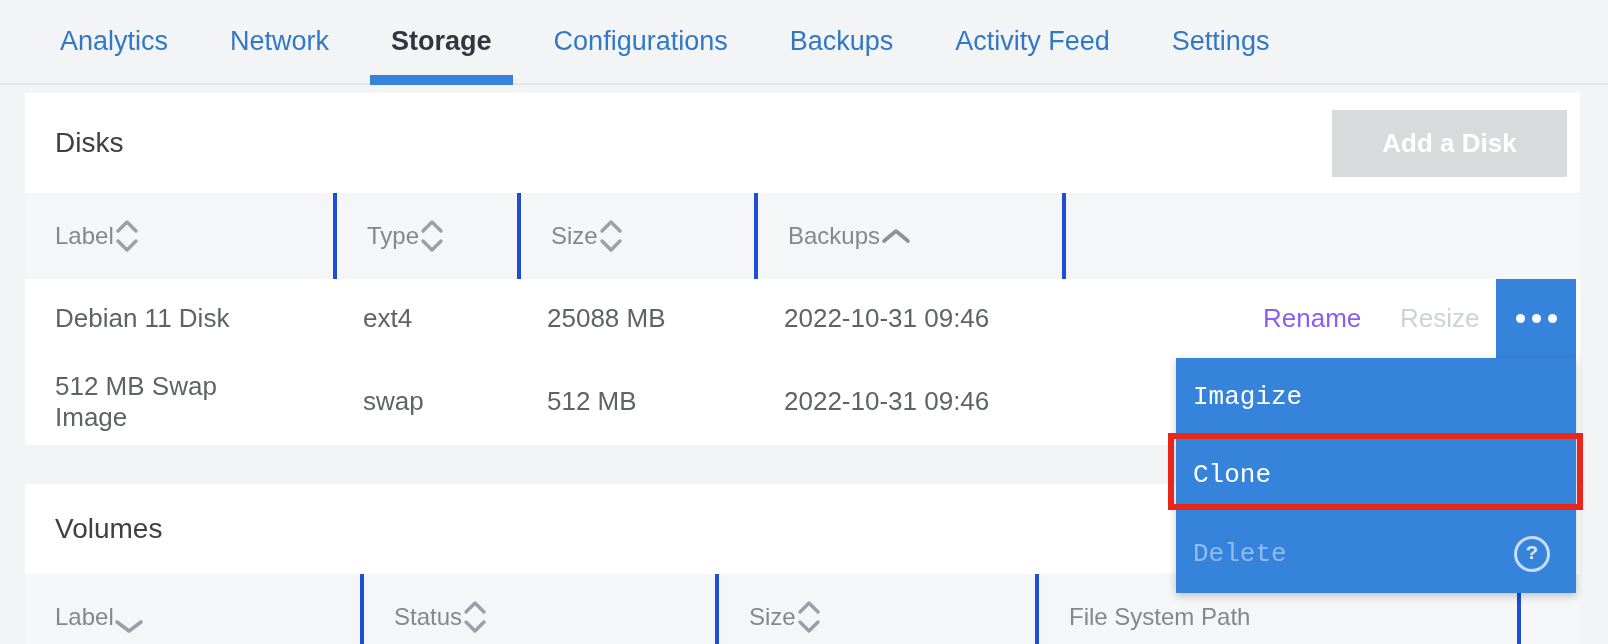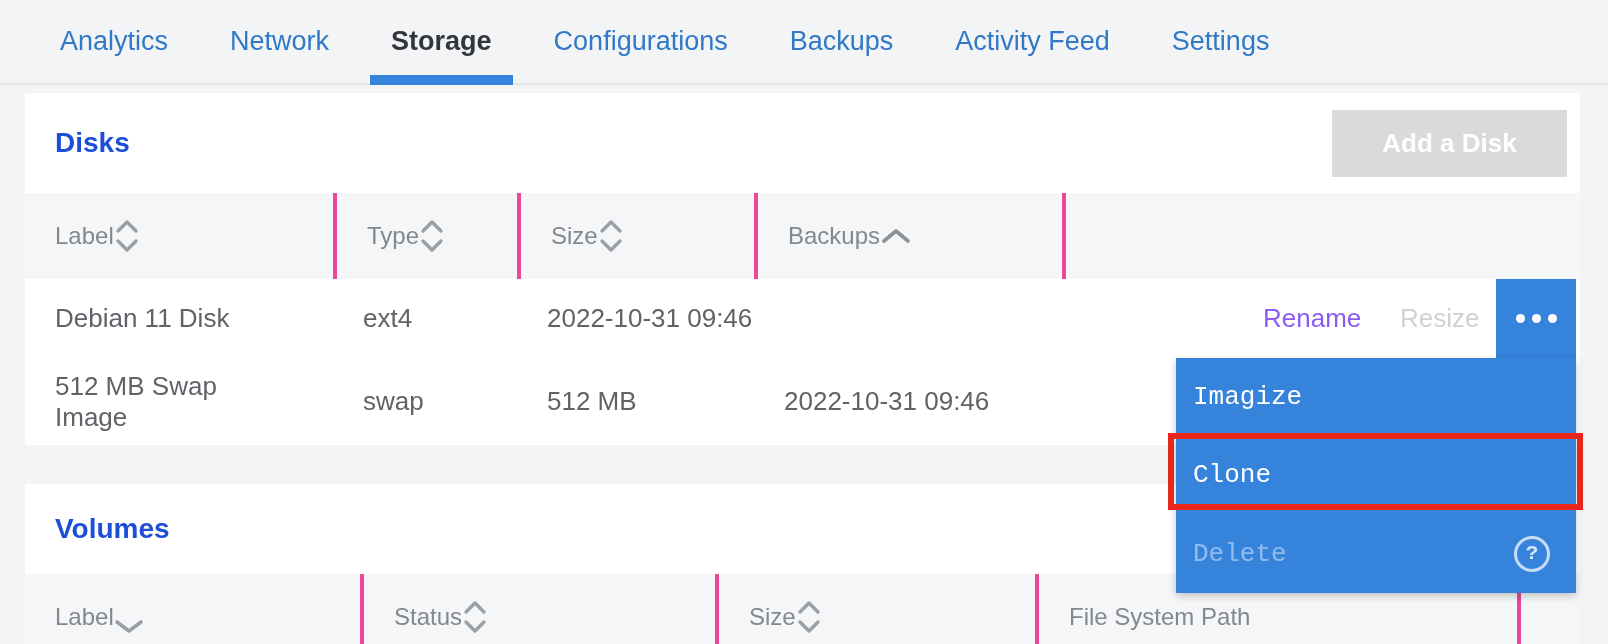--- a/index.html
+++ b/index.html
@@ -18,34 +18,34 @@
        bottom:-2px;height:10px;background:#3683dc;}
 
   
   .panel{position:absolute;left:25px;width:1555px;background:#fff;overflow:hidden;}
   .panel-disks{top:93px;height:352px;}
   .panel-volumes{top:484px;height:160px;}
 
   .title-row{position:absolute;left:0;top:0;width:100%;height:100px;
              display:flex;align-items:center;padding-left:30px;box-sizing:border-box;}
   .panel-volumes .title-row{height:90px;}
-  .section-title{font-size:28px;font-weight:700;color:#1d4ed8;}
+  .section-title{font-size:28px;font-weight:400;color:#404040;}
 
   .add-disk-btn{position:absolute;top:17px;right:13px;width:235px;height:67px;
         background:#d9dadb;color:#fff;font-size:26px;font-weight:700;
         display:flex;align-items:center;justify-content:center;border:none;
         font-family:inherit;}
 
   
   .thead{position:absolute;left:0;width:100%;display:grid;background:#f5f6f7;box-sizing:border-box;}
   .thead-disks{top:100px;height:86px;grid-template-columns:308px 184px 237px 308px 1fr;}
   .thead-volumes{top:90px;height:86px;grid-template-columns:335px 355px 320px 482px 1fr;}
   .th{display:flex;align-items:center;padding-left:30px;
       font-size:24px;color:#83888d;cursor:pointer;}
-  .th + .th{border-left:4px solid #ec4899;}
+  .th + .th{border-left:4px solid #1d4ed8;}
   .sort svg{display:block;}
   .sort-down-off{transform:translateY(9px);}
 
   
   .trow{position:absolute;left:0;width:100%;display:grid;
         grid-template-columns:308px 184px 237px 308px 1fr;background:#fff;}
   .row1{top:186px;height:79px;}
   .row2{top:265px;height:87px;}
   .td{display:flex;align-items:center;padding-left:30px;
       font-size:26px;color:#5f6368;line-height:31px;}
@@ -133,20 +133,21 @@
               <polyline points="4,14 16,4 28,14" fill="none" stroke="#8d9297" stroke-width="3.6" stroke-linecap="round" stroke-linejoin="round"></polyline>
             </svg>
         </span>
       </div>
       <div class="th"></div>
     </div>
 
     <div class="trow row1">
       <div class="td">Debian 11 Disk</div>
       <div class="td">ext4</div>
+      <div class="td">25088 MB</div>
       <div class="td">2022-10-31 09:46</div>
       <div class="td"></div>
     </div>
 
     <div class="trow row2">
       <div class="td">
           <span class="wrap-label">512 MB Swap Image</span>
         </div>
       <div class="td">swap</div>
       <div class="td">512 MB</div>

